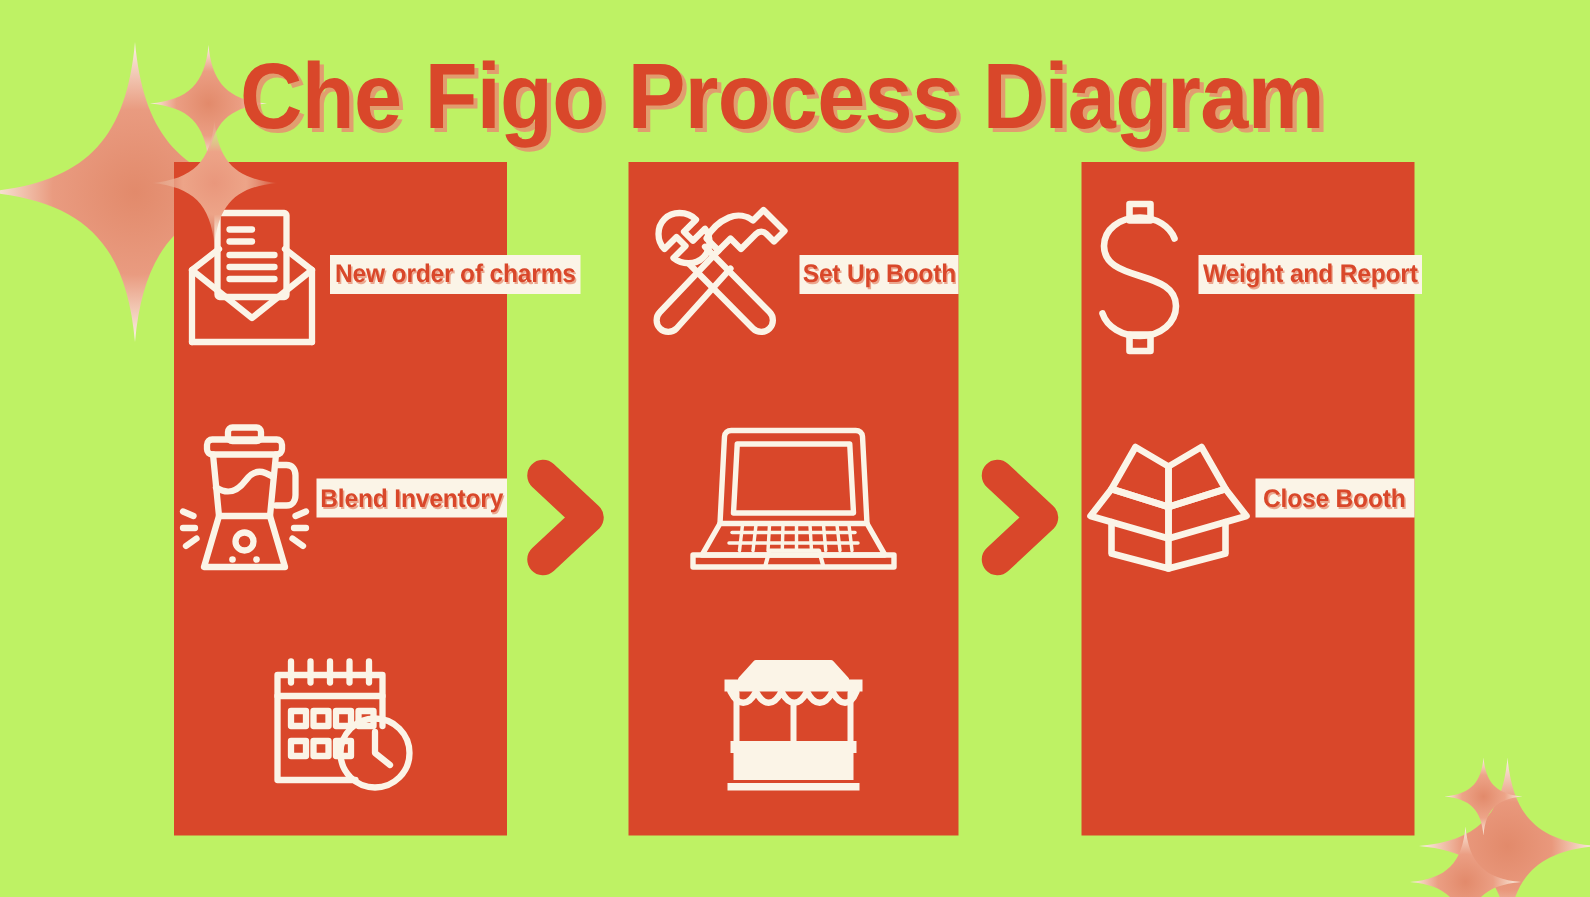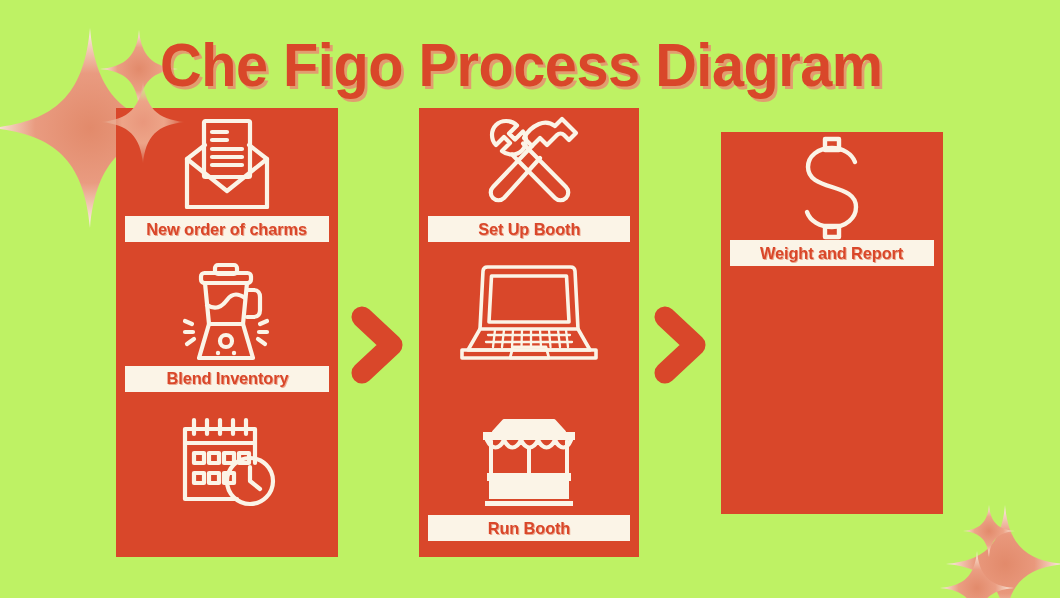--- a/index.html
+++ b/index.html
@@ -52,28 +52,28 @@
   .column {
     position: absolute;
     background: #d9472a;
     display: flex;
     flex-direction: column;
     align-items: center;
     z-index: 4;
   }
   #col-0 { left: 116px; top: 108px; width: 222px; height: 449px; }
   #col-1 { left: 419px; top: 108px; width: 220px; height: 449px; }
-  #col-2 { left: 721px; top: 108px; width: 222px; height: 382px; margin-top: 24px; }
+  #col-2 { left: 721px; top: 108px; width: 222px; height: 449px; }
 
   .step {
     width: 100%;
     height: 149.6px;
     position: relative;
     display: flex;
-    flex-direction: column;
+    flex-direction: row;
     align-items: center;
     justify-content: flex-start;
   }
 
   .icon-wrap {
     height: 108px;
     width: 100%;
     display: flex;
     align-items: center;
     justify-content: center;
@@ -318,42 +318,54 @@
           <rect x="9" y="15" width="92" height="8" fill="#fbf4e7" stroke="none"></rect>
           <path d="M13 23 C18 33 25 33 30 23 C35 33 42 33 47 23 C52 33 59 33 64 23 C69 33 76 33 81 23 C86 33 93 33 97 23" stroke-width="4.2"></path>
           <line x1="17" y1="24" x2="17" y2="58"></line>
           <line x1="93" y1="24" x2="93" y2="58"></line>
           <line x1="55" y1="32" x2="55" y2="58"></line>
           <rect x="13" y="56" width="84" height="8" fill="#fbf4e7" stroke="none"></rect>
           <rect x="15" y="64" width="80" height="18" fill="#fbf4e7" stroke="none"></rect>
           <rect x="11" y="84" width="88" height="5" fill="#fbf4e7" stroke="none"></rect>
         </svg>
       </div>
-      <div class="step-label">
-        <span>Run Booth</span>
-      </div>
     </div>
   </div>
 
   <div class="column" id="col-2">
 
     <div class="step">
       <div class="icon-wrap">
         <svg width="78" height="104" viewBox="0 0 78 104" fill="none" stroke="#fbf4e7" stroke-width="4.4" stroke-linecap="round" stroke-linejoin="round" xmlns="http://www.w3.org/2000/svg">
           <path d="M32 3 H46 V14 H32 Z"></path>
           <path d="M32 90 H46 V101 H32 Z"></path>
           <path d="M62 26 C59 18 50 12 39 12 C25 12 15 20 15 31 C15 43 26 47 39 51 C52 55 63 59 63 71 C63 82 53 91 39 91 C27 91 17 85 14 76"></path>
         </svg>
       </div>
       <div class="step-label">
         <span>Weight and Report</span>
       </div>
     </div>
 
 
+    <div class="step">
+      <div class="icon-wrap">
+        <svg width="116" height="96" viewBox="0 0 116 96" fill="none" stroke="#fbf4e7" stroke-width="4.4" stroke-linecap="round" stroke-linejoin="round" xmlns="http://www.w3.org/2000/svg">
+          <path d="M58 52 L20 40 L36 12 L58 25 Z"></path>
+          <path d="M58 52 L96 40 L80 12 L58 25 Z"></path>
+          <path d="M58 52 L20 40 L6 58 L58 73 Z"></path>
+          <path d="M58 52 L96 40 L110 58 L58 73 Z"></path>
+          <path d="M20 62 V83 L58 93 V73"></path>
+          <path d="M96 62 V83 L58 93"></path>
+        </svg>
+      </div>
+      <div class="step-label">
+        <span>Close Booth</span>
+      </div>
+    </div>
   </div>
 
   <div class="arrow" id="arrow-0">
     <svg width="58" height="80" viewBox="0 0 58 80" fill="none" stroke="#d9472a" stroke-width="21" stroke-linecap="round" stroke-linejoin="round" xmlns="http://www.w3.org/2000/svg">
       <path d="M13 12 L43 40 L13 68"></path>
     </svg>
   </div>
 
   <div class="arrow" id="arrow-1">
     <svg width="58" height="80" viewBox="0 0 58 80" fill="none" stroke="#d9472a" stroke-width="21" stroke-linecap="round" stroke-linejoin="round" xmlns="http://www.w3.org/2000/svg">

